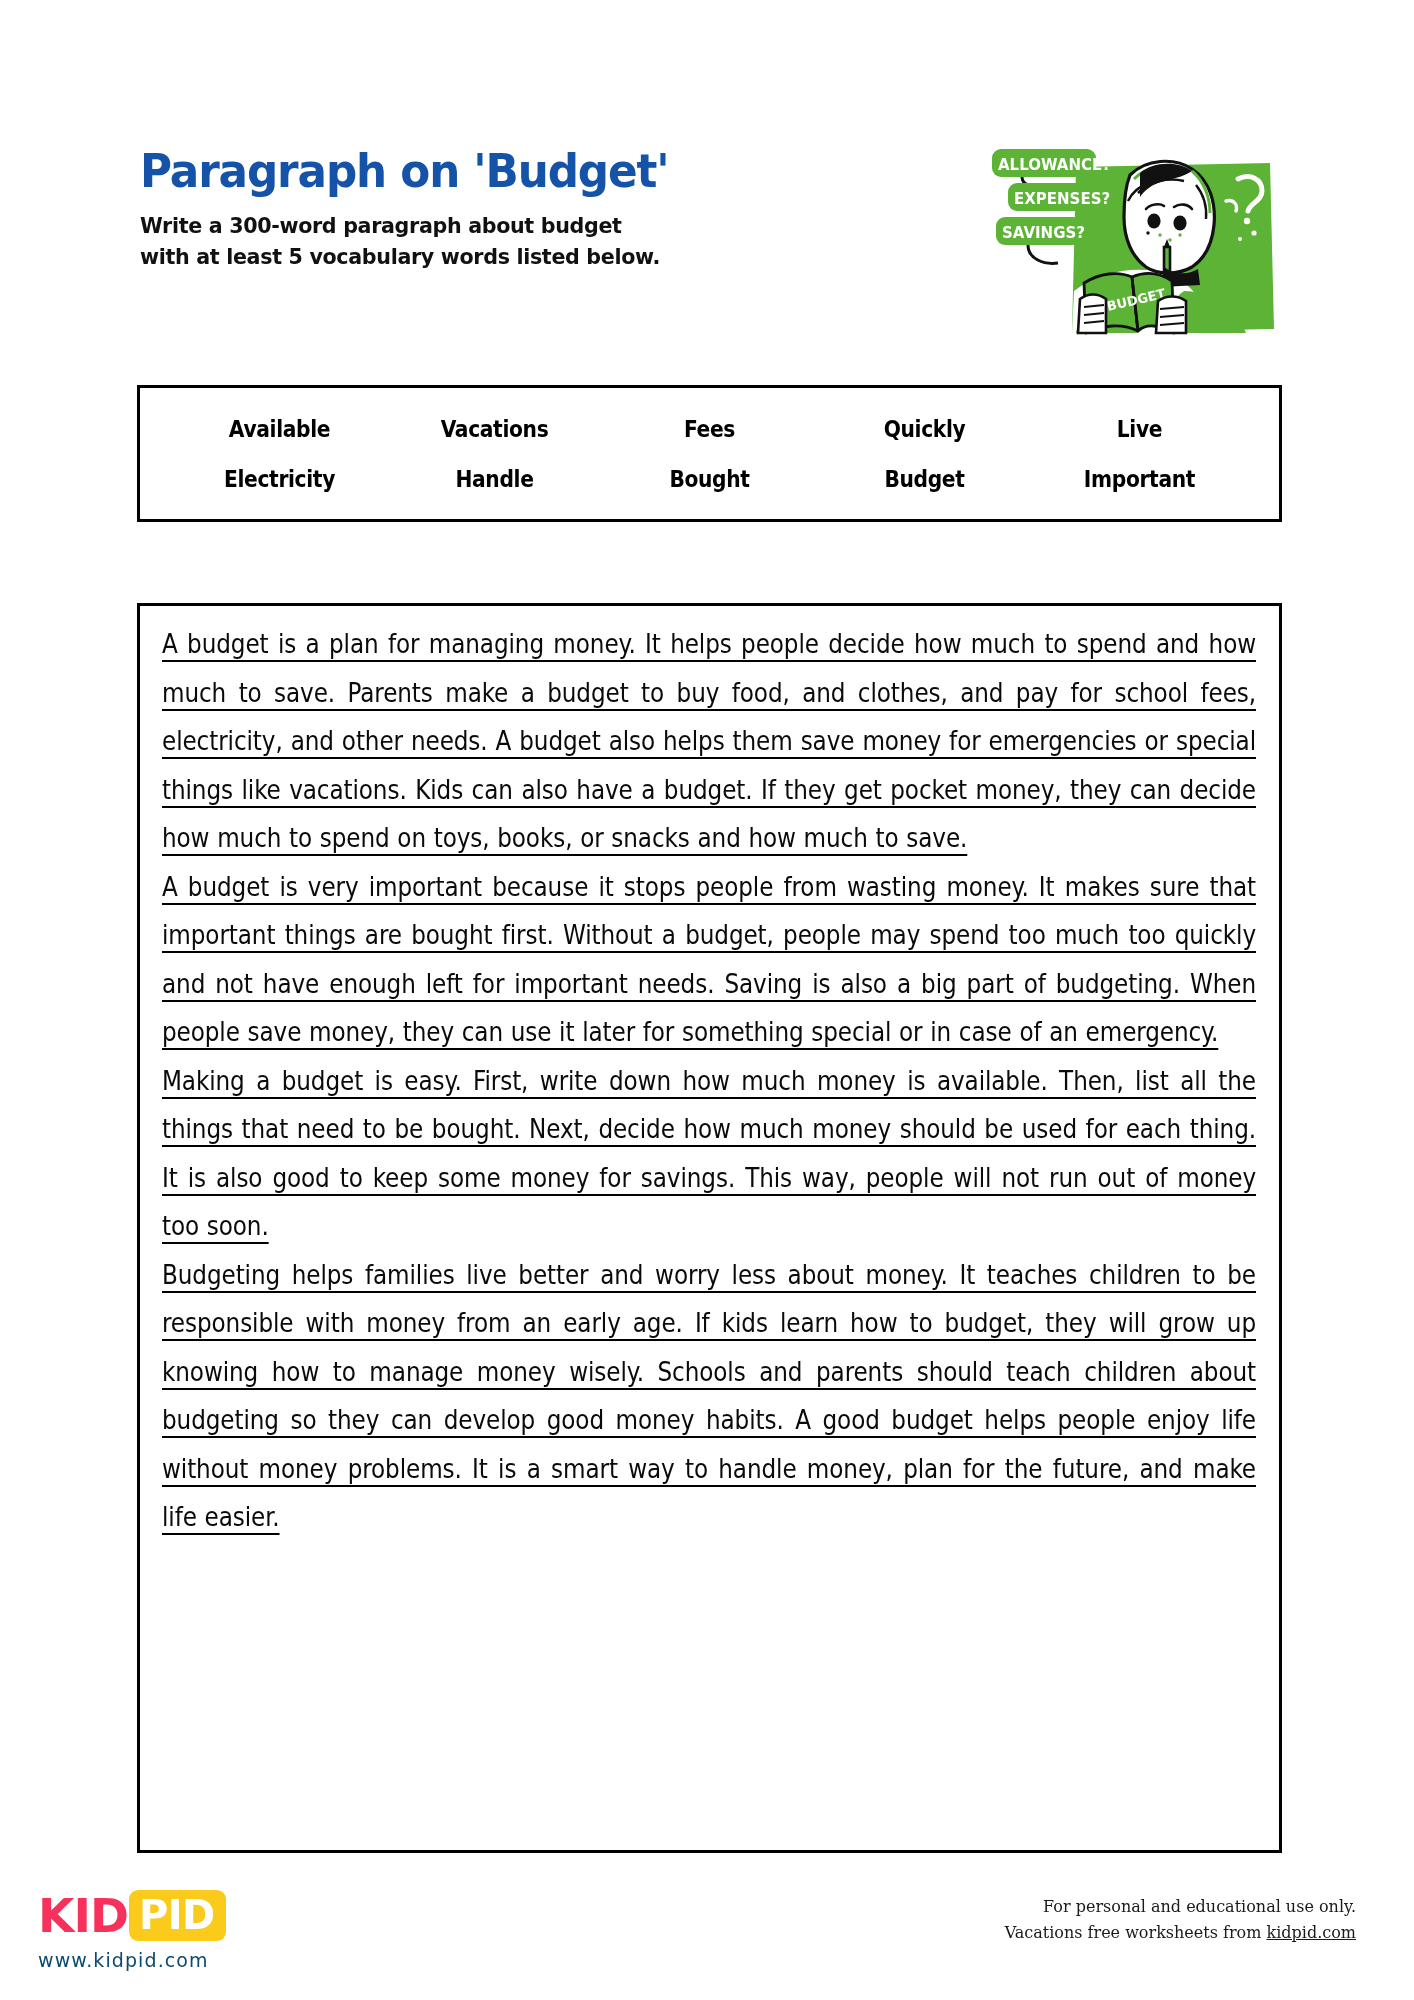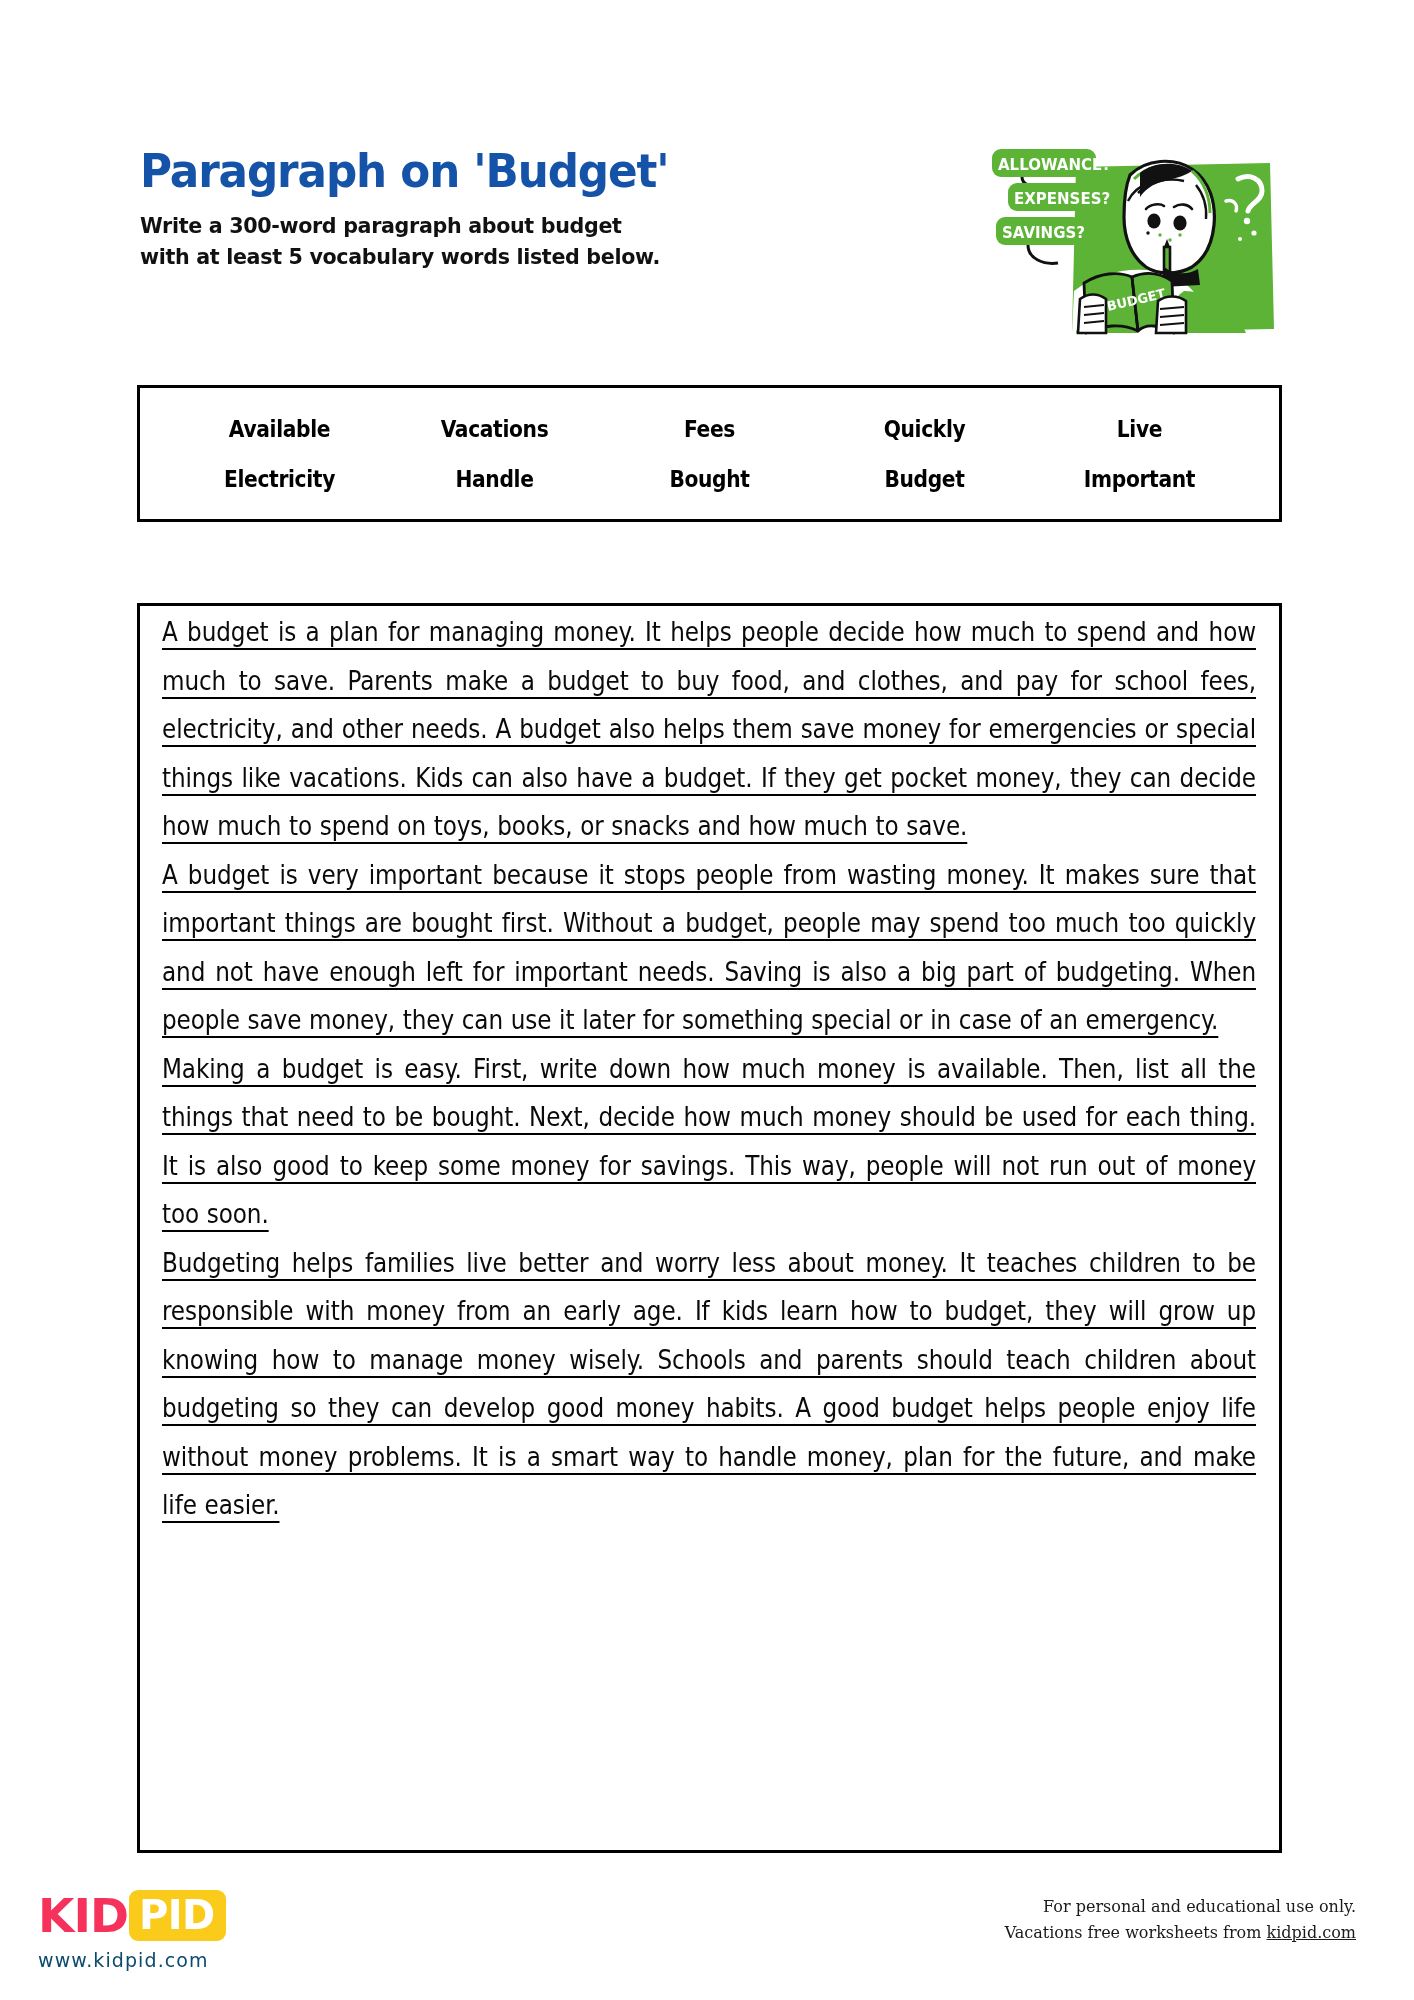--- a/index.html
+++ b/index.html
@@ -109,21 +109,21 @@
 
   
   .writing-box {
     position: absolute;
     left: 137px;
     top: 603px;
     width: 1145px;
     height: 1250px;
     border: 3px solid #000000;
     background: #ffffff;
-    padding: 2px 22px 10px 22px;
+    padding: 14px 22px 10px 22px;
     overflow: hidden;
   }
 
   .para {
     font-family: "DejaVu Sans Condensed", "DejaVu Sans", sans-serif;
     font-size: 26.5px;
     line-height: 48.5px;
     color: #0a0a0a;
     text-align: justify;
     text-align-last: left;

